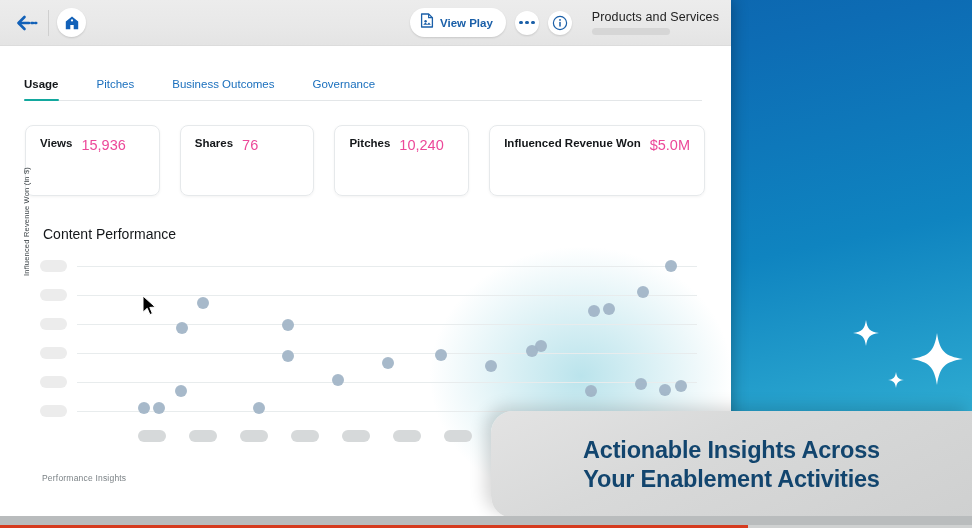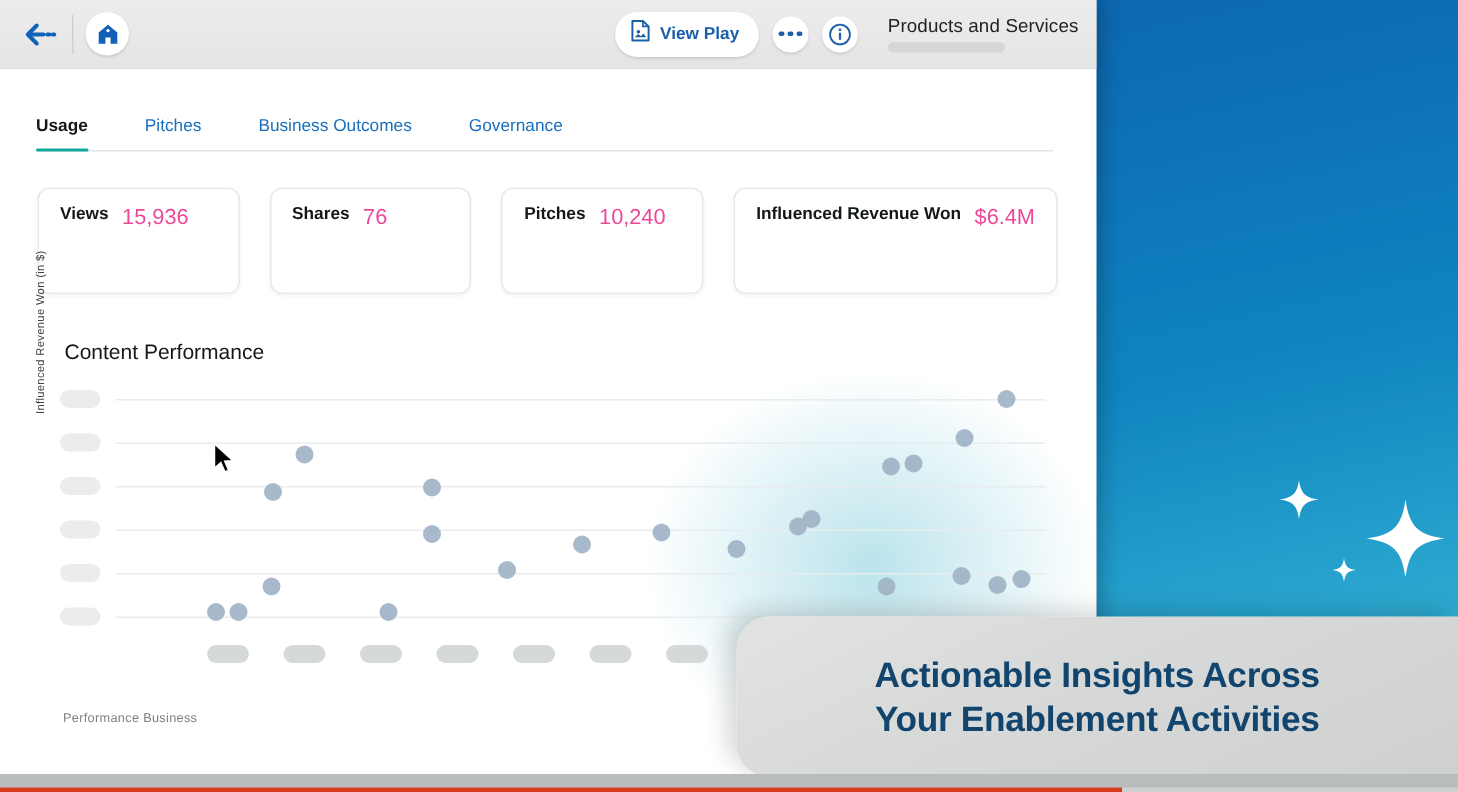--- a/index.html
+++ b/index.html
@@ -249,21 +249,21 @@
     <div class="kpi">
       <div class="kpi-label">Shares</div>
       <div class="kpi-value">76</div>
     </div>
     <div class="kpi">
       <div class="kpi-label">Pitches</div>
       <div class="kpi-value">10,240</div>
     </div>
     <div class="kpi">
       <div class="kpi-label">Influenced Revenue Won</div>
-      <div class="kpi-value">$6.4M</div>
+      <div class="kpi-value">$5.0M</div>
     </div>
   </div>
 
   <div id="chart-title">Content Performance</div>
   <div id="chart-wrap">
     <div id="y-axis-title">Influenced Revenue Won (in $)</div>
     <div id="y-skeletons">
         <div class="y-skel" style="top: 4px;"></div>
         <div class="y-skel" style="top: 33px;"></div>
         <div class="y-skel" style="top: 62px;"></div>
@@ -308,21 +308,21 @@
         <div class="x-skel" style="left: 189px;"></div>
         <div class="x-skel" style="left: 240px;"></div>
         <div class="x-skel" style="left: 291px;"></div>
         <div class="x-skel" style="left: 342px;"></div>
         <div class="x-skel" style="left: 393px;"></div>
         <div class="x-skel" style="left: 444px;"></div>
         <div class="x-skel" style="left: 495px;"></div>
       </div>
   </div>
 
-  <div id="perf-details">Performance Business</div>
+  <div id="perf-details">Performance Insights</div>
 </div>
 
 <div id="cursor">
   <svg width="16" height="22" viewBox="0 0 16 22">
     <path d="M1 1 L1 17.2 L5.2 13.3 L7.9 19.6 L10.4 18.5 L7.8 12.4 L13.3 12.1 Z" fill="#000" stroke="#fff" stroke-width="1"></path>
   </svg>
 </div>
 
 <div id="caption-card">
   <div id="caption-text">

